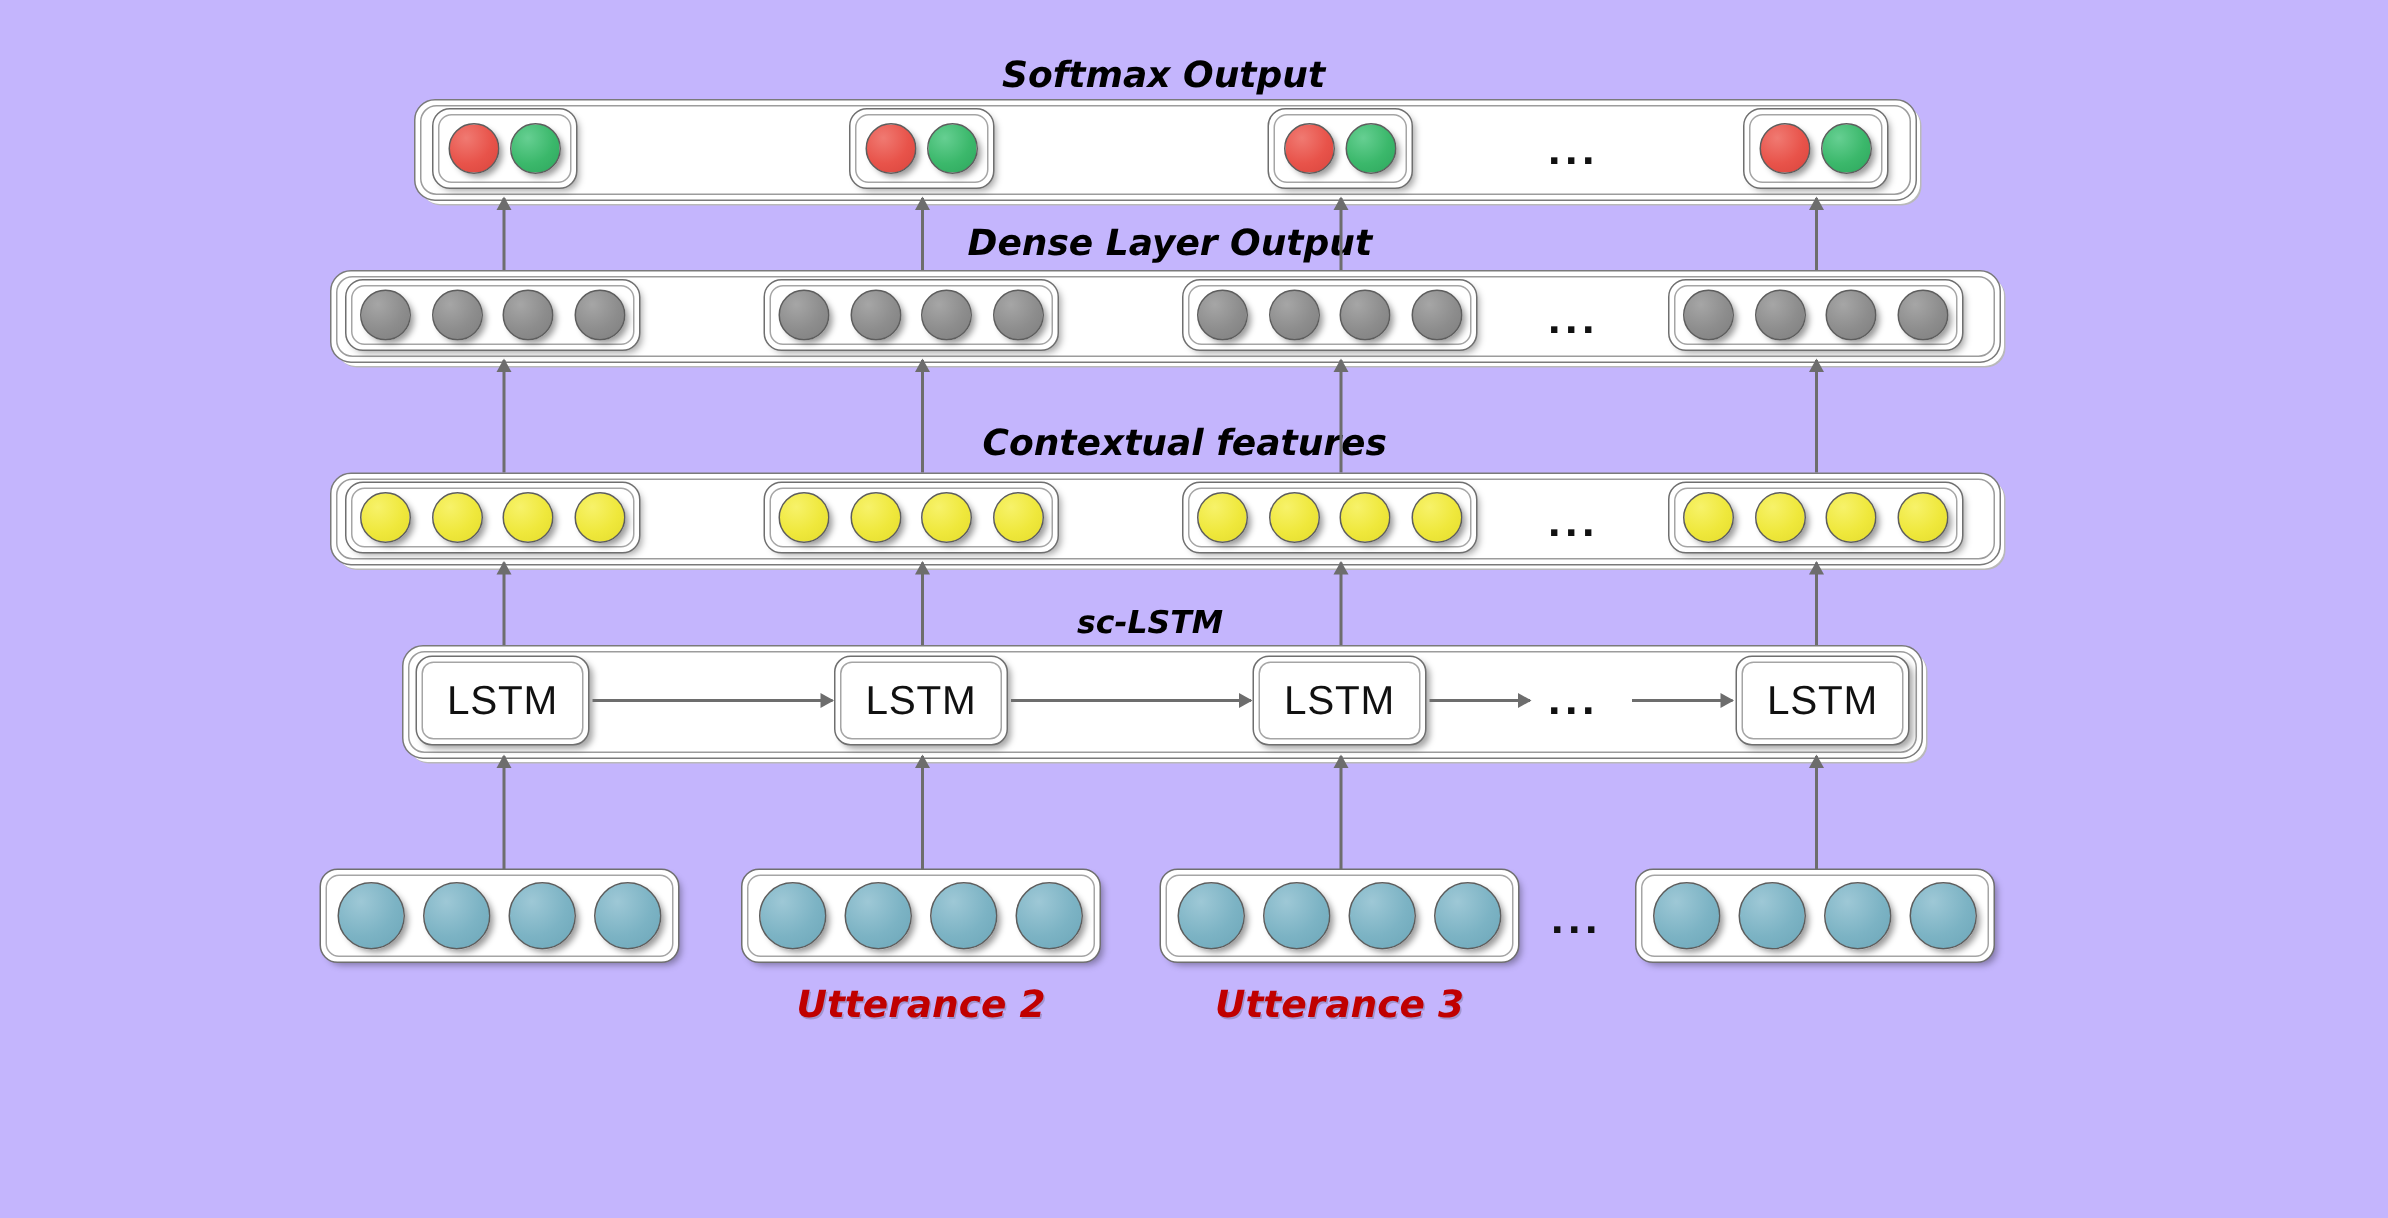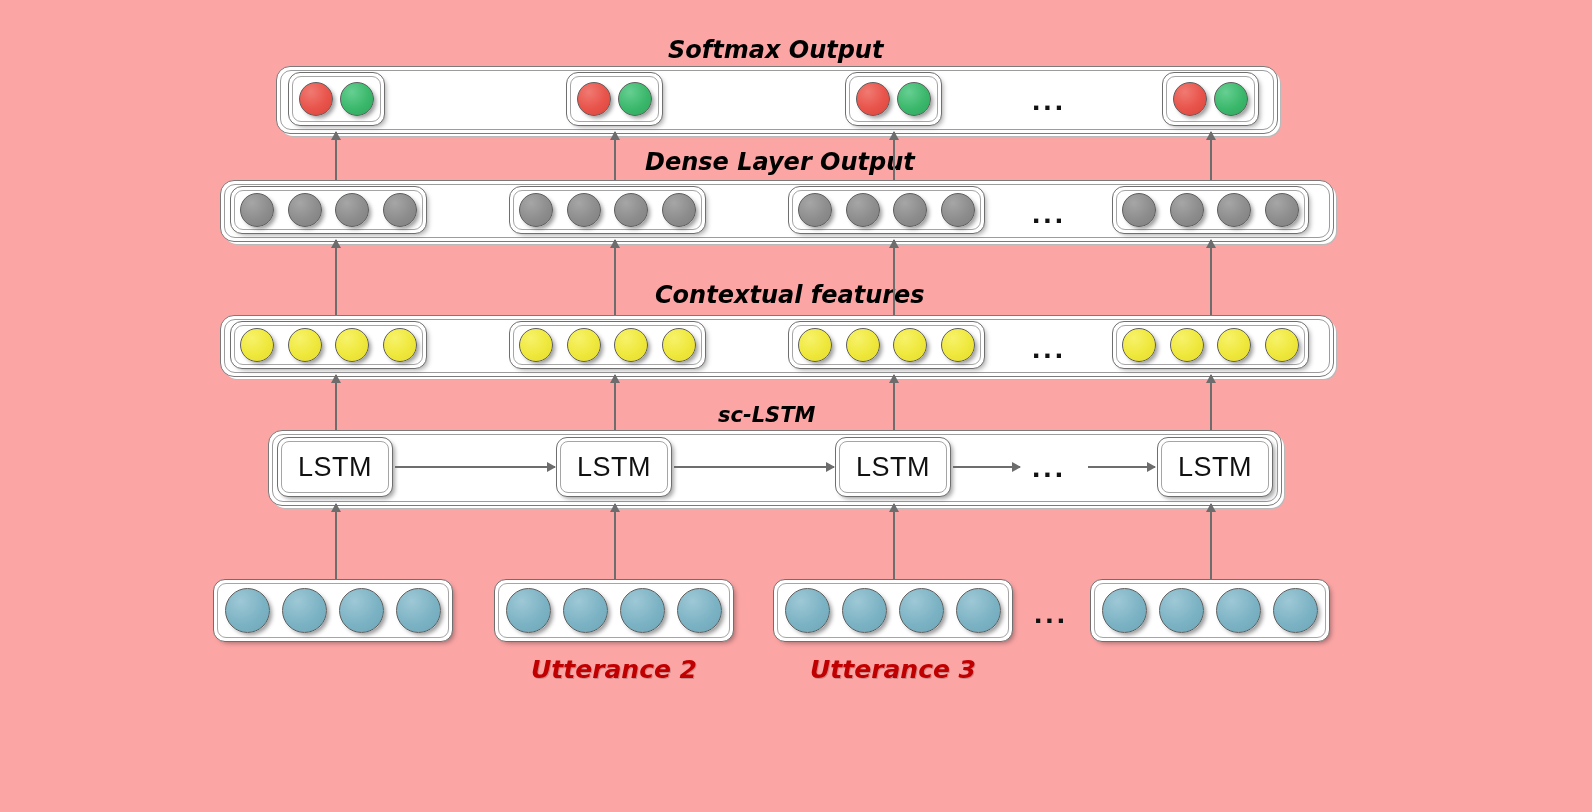--- a/index.html
+++ b/index.html
@@ -1,18 +1,18 @@
 <!DOCTYPE html>
 <html><head>
 <meta charset="utf-8">
 <style>
   html,body{margin:0;padding:0;background:#ffffff;}
   body{width:1592px;height:812px;font-family:"Liberation Sans",sans-serif;overflow:hidden;}
 
-  #fig{position:relative;width:1592px;height:812px;background:#fca5a5;}
+  #fig{position:relative;width:1592px;height:812px;background:#c4b5fd;}
 
   
   .outer-band{
     position:absolute;
     border:1.5px solid #7a7a7a;
     border-radius:14px;
     background:#fff;
     box-shadow:3px 3px 0 -1px #ffffff, 4px 4px 0 -1px #b9b9b9;
   }
   .outer-band::before{

